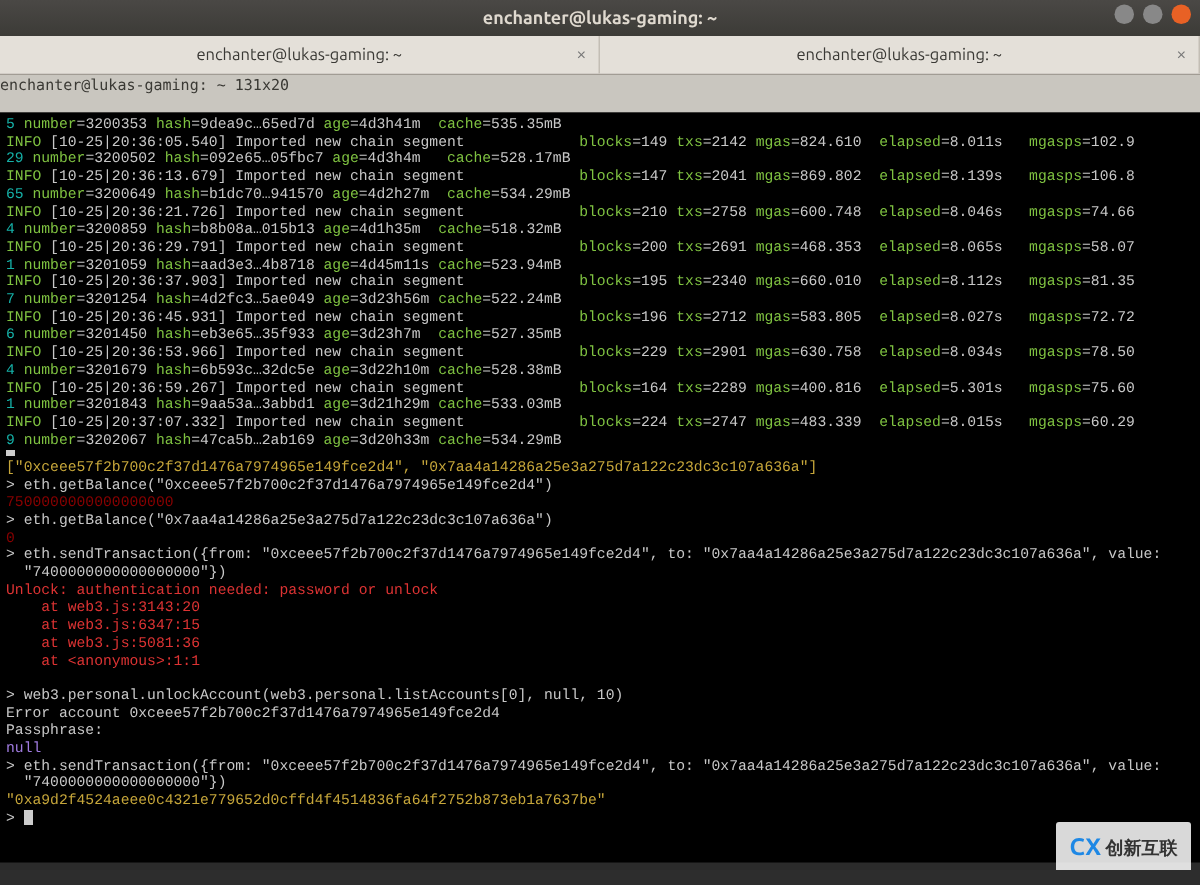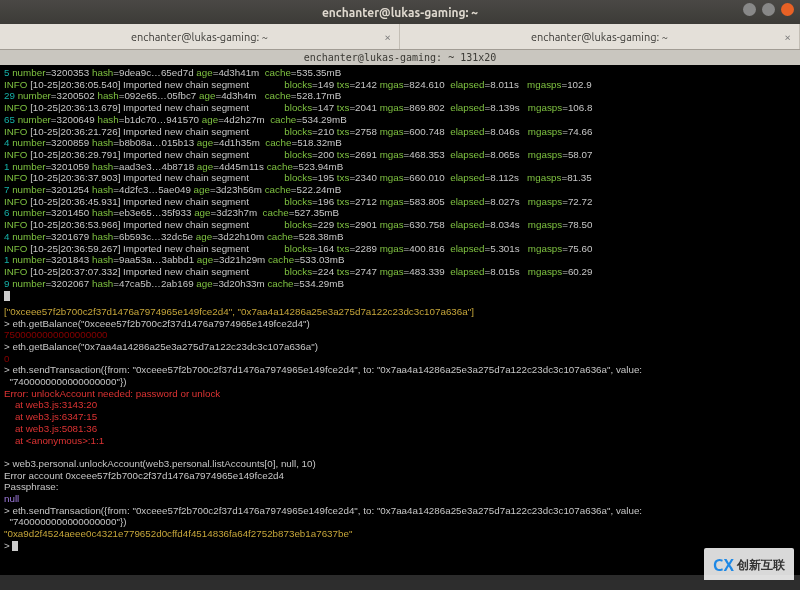--- a/index.html
+++ b/index.html
@@ -17,23 +17,23 @@
 
 .tabstrip { height: 26px; background: #dedad4; display: flex; border-bottom: 1px solid #a19c94; }
 .tab { flex: 1; display: flex; align-items: center; justify-content: center; font-size: 11px; color: #3b3a36; position: relative; border-right: 1px solid #c3beb5; background: #e4e0d9; }
 .tab .tabclose { position: absolute; right: 8px; font-size: 12px; color: #777; }
 
 
 .panes { height: calc(590px - 24px - 26px); display: flex; flex-direction: column; }
 .pane { position: relative; }
 .pane1 { height: 47%; }
 .pane2 { height: 53%; }
-.panetitle { height: 15px; background: #c9c6bf; color: #3a3934; font-family: "DejaVu Sans Mono", monospace; font-size: 10px; text-align: center; line-height: 15px; }
+.panetitle { height: 25px; background: #c9c6bf; color: #3a3934; font-family: "DejaVu Sans Mono", monospace; font-size: 10px; line-height: 15px; }
 .pane2 .panetitle { background: #d32222; color: #fff; }
-.termbody { background: #000; color: #ccc; font-family: Liberation Sans, sans-serif; font-size: 9.8px; line-height: 11.7px; padding: 2px 4px; height: calc(100% - 15px); overflow: hidden; white-space: pre; }
+.termbody { background: #000; color: #ccc; font-family: Liberation Mono, monospace; font-size: 9.8px; line-height: 11.7px; padding: 2px 4px; height: calc(100% - 15px); overflow: hidden; white-space: pre; }
 
 .c-teal   { color: #15b0a7; }
 .c-green  { color: #7fc241; }
 .c-grey   { color: #c7c7c7; }
 .c-yellow { color: #c6a63a; }
 .c-darkred{ color: #8b0000; text-align: right; }
 .c-purple { color: #a07be0; }
 .c-redtxt { color: #d33; }
 .c-cursor { background: #ccc; display: inline-block; width: 6px; height: 10px; vertical-align: middle; }
 
@@ -94,21 +94,21 @@
   </div>
 
   <div class="pane pane2">
     <div class="termbody" id="term2"><span class="c-yellow">["0xceee57f2b700c2f37d1476a7974965e149fce2d4", "0x7aa4a14286a25e3a275d7a122c23dc3c107a636a"]</span>
 <span class="c-grey">&gt; eth.getBalance("0xceee57f2b700c2f37d1476a7974965e149fce2d4")</span>
 <span class="c-darkred">7500000000000000000</span>
 <span class="c-grey">&gt; eth.getBalance("0x7aa4a14286a25e3a275d7a122c23dc3c107a636a")</span>
 <span class="c-darkred">0</span>
 <span class="c-grey">&gt; eth.sendTransaction({from: "0xceee57f2b700c2f37d1476a7974965e149fce2d4", to: "0x7aa4a14286a25e3a275d7a122c23dc3c107a636a", value:</span>
 <span class="c-grey">  "7400000000000000000"})</span>
-<span class="c-redtxt">Error: unlockAccount needed: password or unlock</span>
+<span class="c-redtxt">Unlock: authentication needed: password or unlock</span>
 <span class="c-redtxt">    at web3.js:3143:20</span>
 <span class="c-redtxt">    at web3.js:6347:15</span>
 <span class="c-redtxt">    at web3.js:5081:36</span>
 <span class="c-redtxt">    at &lt;anonymous&gt;:1:1</span>
 
 <span class="c-grey">&gt; web3.personal.unlockAccount(web3.personal.listAccounts[0], null, 10)</span>
 <span class="c-grey">Error account 0xceee57f2b700c2f37d1476a7974965e149fce2d4</span>
 <span class="c-grey">Passphrase:</span>
 <span class="c-purple">null</span>
 <span class="c-grey">&gt; eth.sendTransaction({from: "0xceee57f2b700c2f37d1476a7974965e149fce2d4", to: "0x7aa4a14286a25e3a275d7a122c23dc3c107a636a", value:</span>

